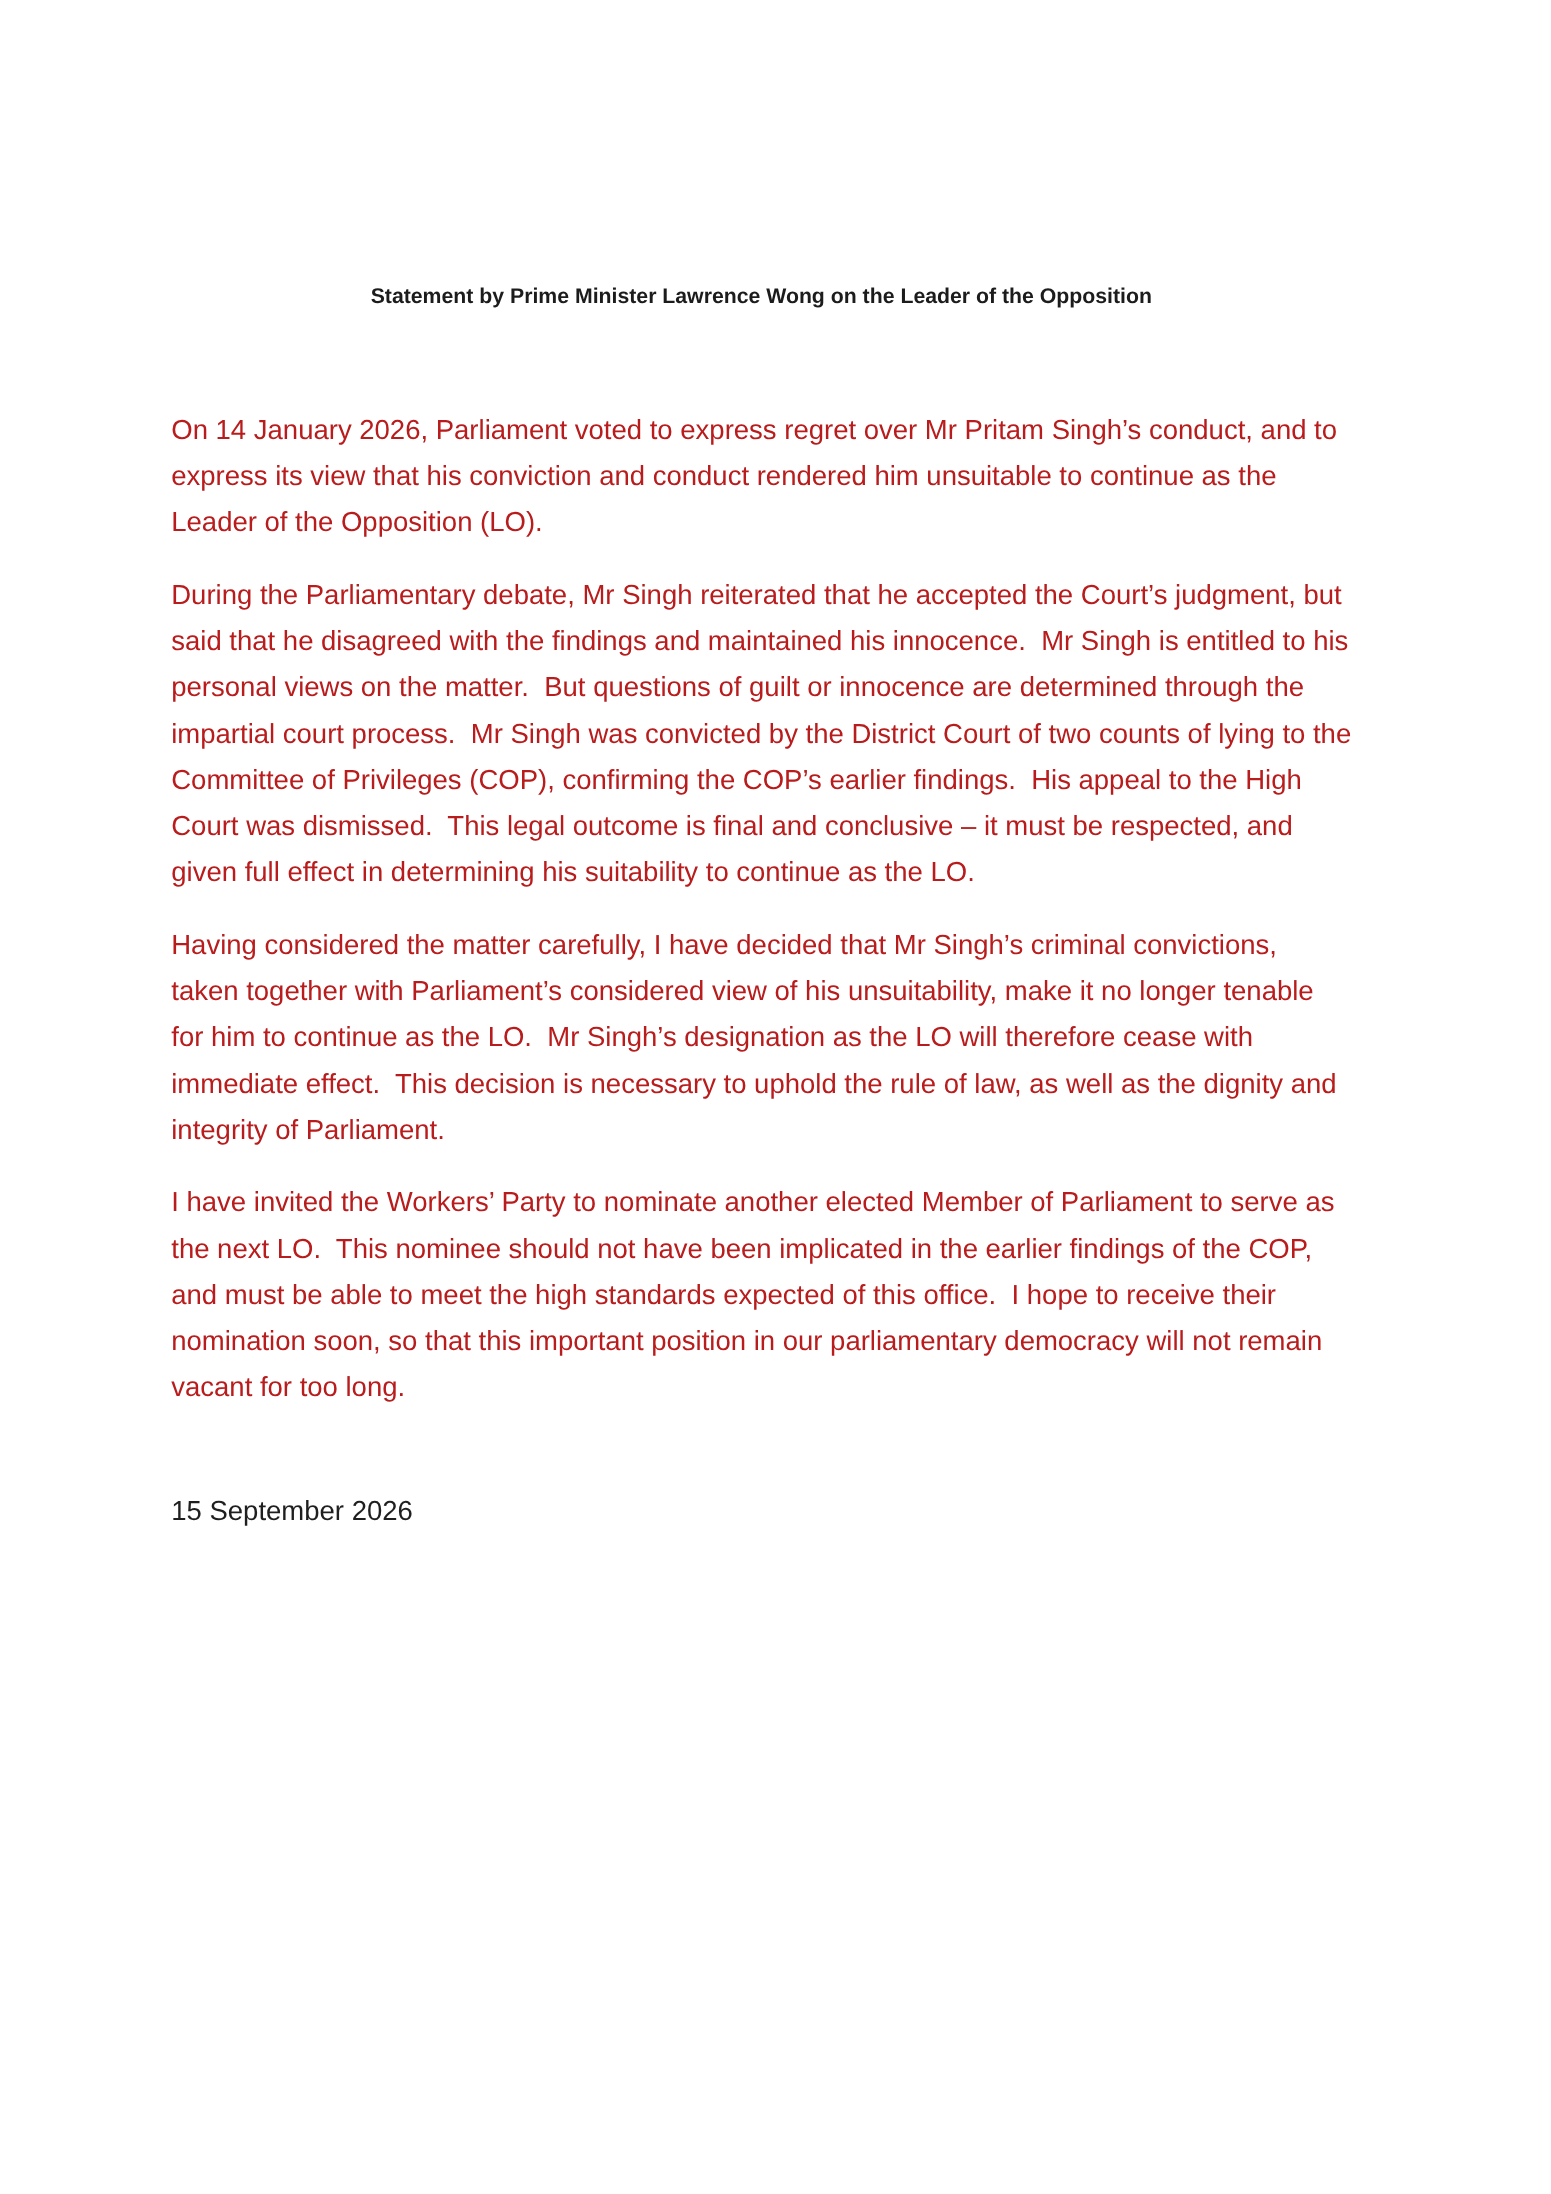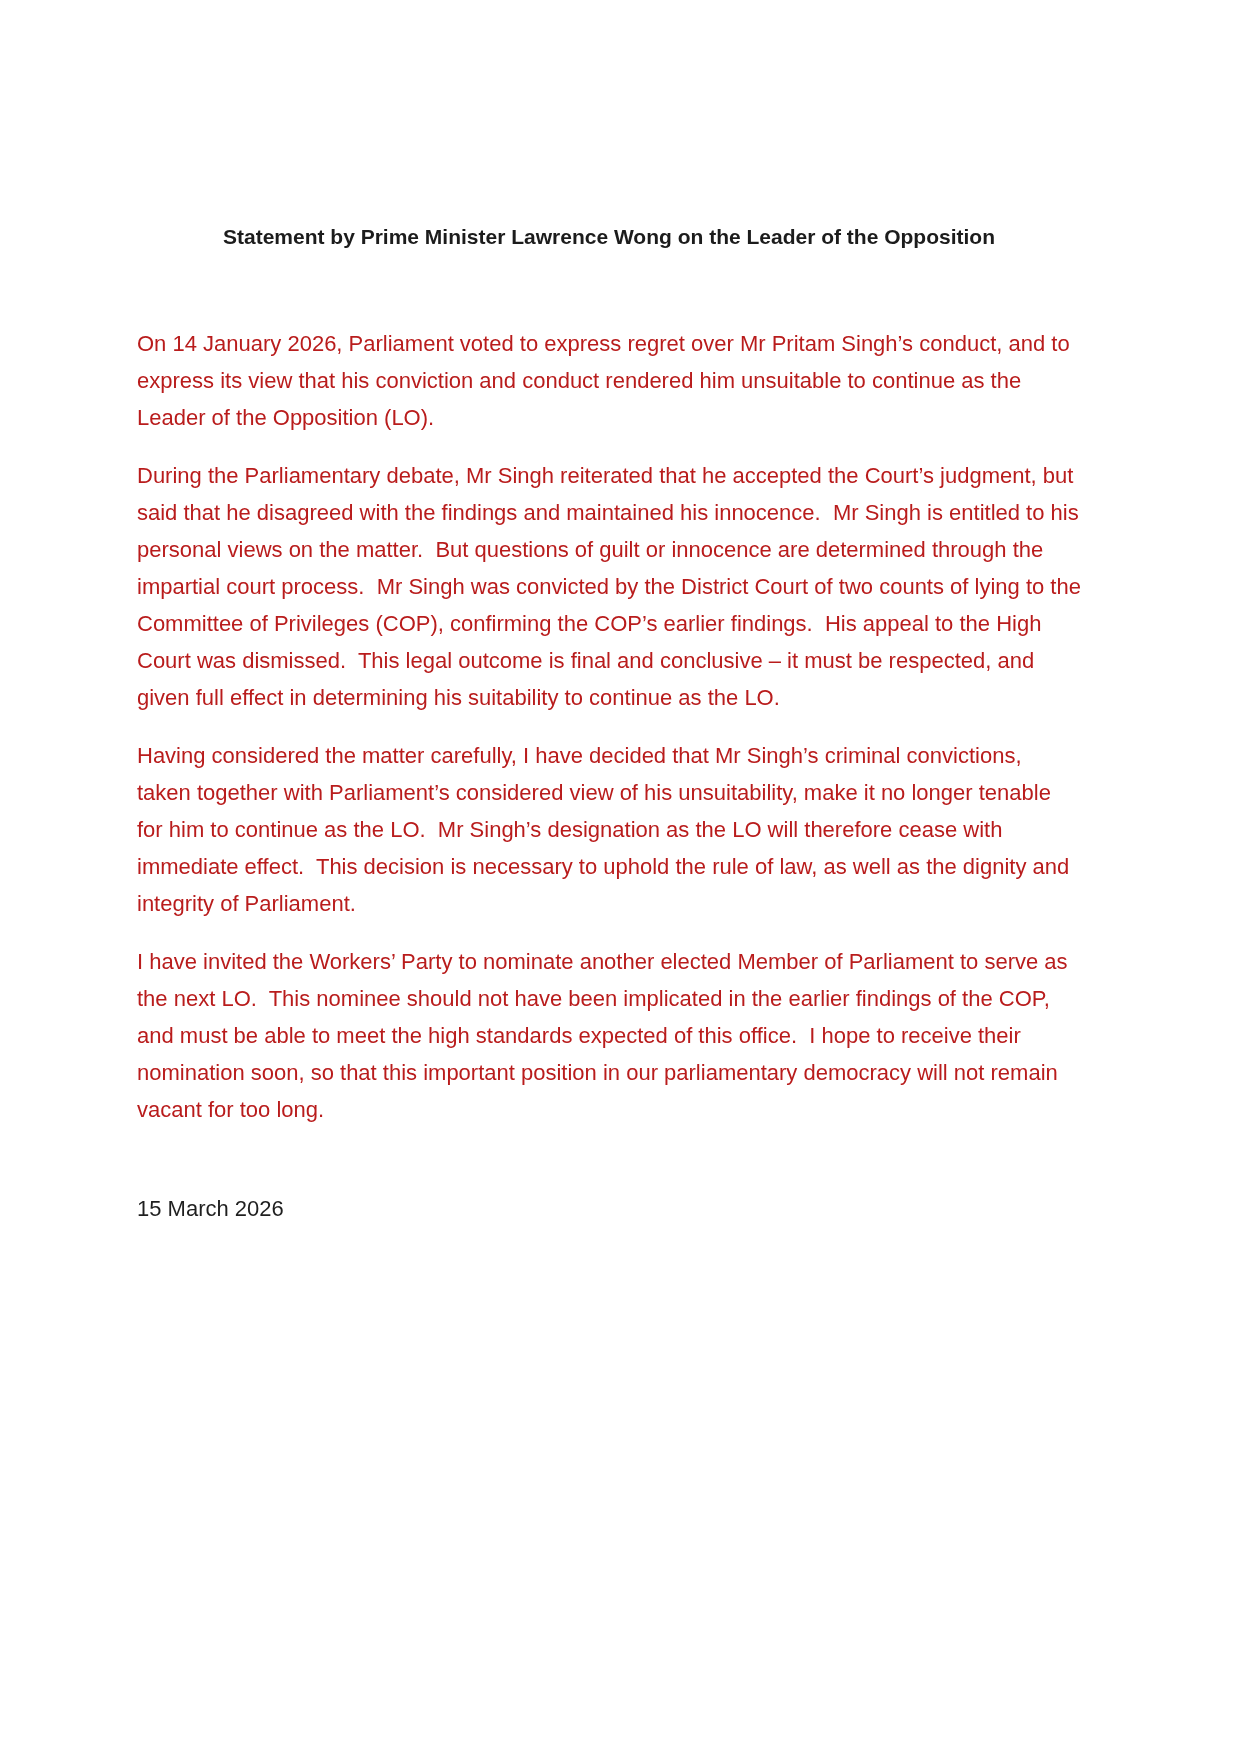--- a/index.html
+++ b/index.html
@@ -12,21 +12,21 @@
     width: 1241px;
     height: 1755px;
     background: #ffffff;
     box-sizing: border-box;
     padding: 222px 160px 0 137px;
     overflow: hidden;
     font-family: "Liberation Sans", sans-serif;
     color: #1f1f1f;
   }
   .doc-title {
-    font-size: 21px;
+    font-size: 17px;
     font-weight: 700;
     line-height: 30px;
     text-align: center;
     margin: 0 0 73px 0;
     color: #1c1c1c;
   }
   .doc-para {
     font-size: 22px;
     font-weight: 400;
     line-height: 37px;
@@ -52,15 +52,15 @@
   <h1 class="doc-title">Statement by Prime Minister Lawrence Wong on the Leader of the Opposition</h1>
 
   <p class="doc-para">On 14 January 2026, Parliament voted to express regret over Mr Pritam Singh’s conduct, and to express its view that his conviction and conduct rendered him unsuitable to continue as the Leader of the Opposition (LO).</p>
 
   <p class="doc-para">During the Parliamentary debate, Mr Singh reiterated that he accepted the Court’s judgment, but said that he disagreed with the findings and maintained his innocence.  Mr Singh is entitled to his personal views on the matter.  But questions of guilt or innocence are determined through the impartial court process.  Mr Singh was convicted by the District Court of two counts of lying to the Committee of Privileges (COP), confirming the COP’s earlier findings.  His appeal to the High Court was dismissed.  This legal outcome is final and conclusive – it must be respected, and given full effect in determining his suitability to continue as the LO.</p>
 
   <p class="doc-para">Having considered the matter carefully, I have decided that Mr Singh’s criminal convictions, taken together with Parliament’s considered view of his unsuitability, make it no longer tenable for him to continue as the LO.  Mr Singh’s designation as the LO will therefore cease with immediate effect.  This decision is necessary to uphold the rule of law, as well as the dignity and integrity of Parliament.</p>
 
   <p class="doc-para">I have invited the Workers’ Party to nominate another elected Member of Parliament to serve as the next LO.  This nominee should not have been implicated in the earlier findings of the COP, and must be able to meet the high standards expected of this office.  I hope to receive their nomination soon, so that this important position in our parliamentary democracy will not remain vacant for too long.</p>
 
-  <p class="doc-date">15 March 2026</p>
+  <p class="doc-date">15 September 2026</p>
 
 </div>
 
 </body></html>

